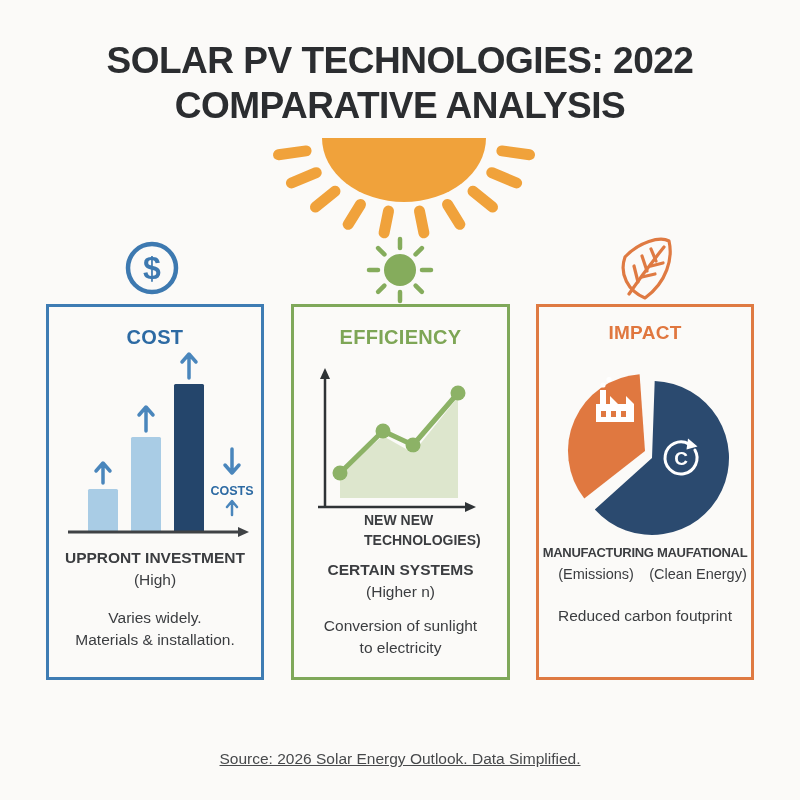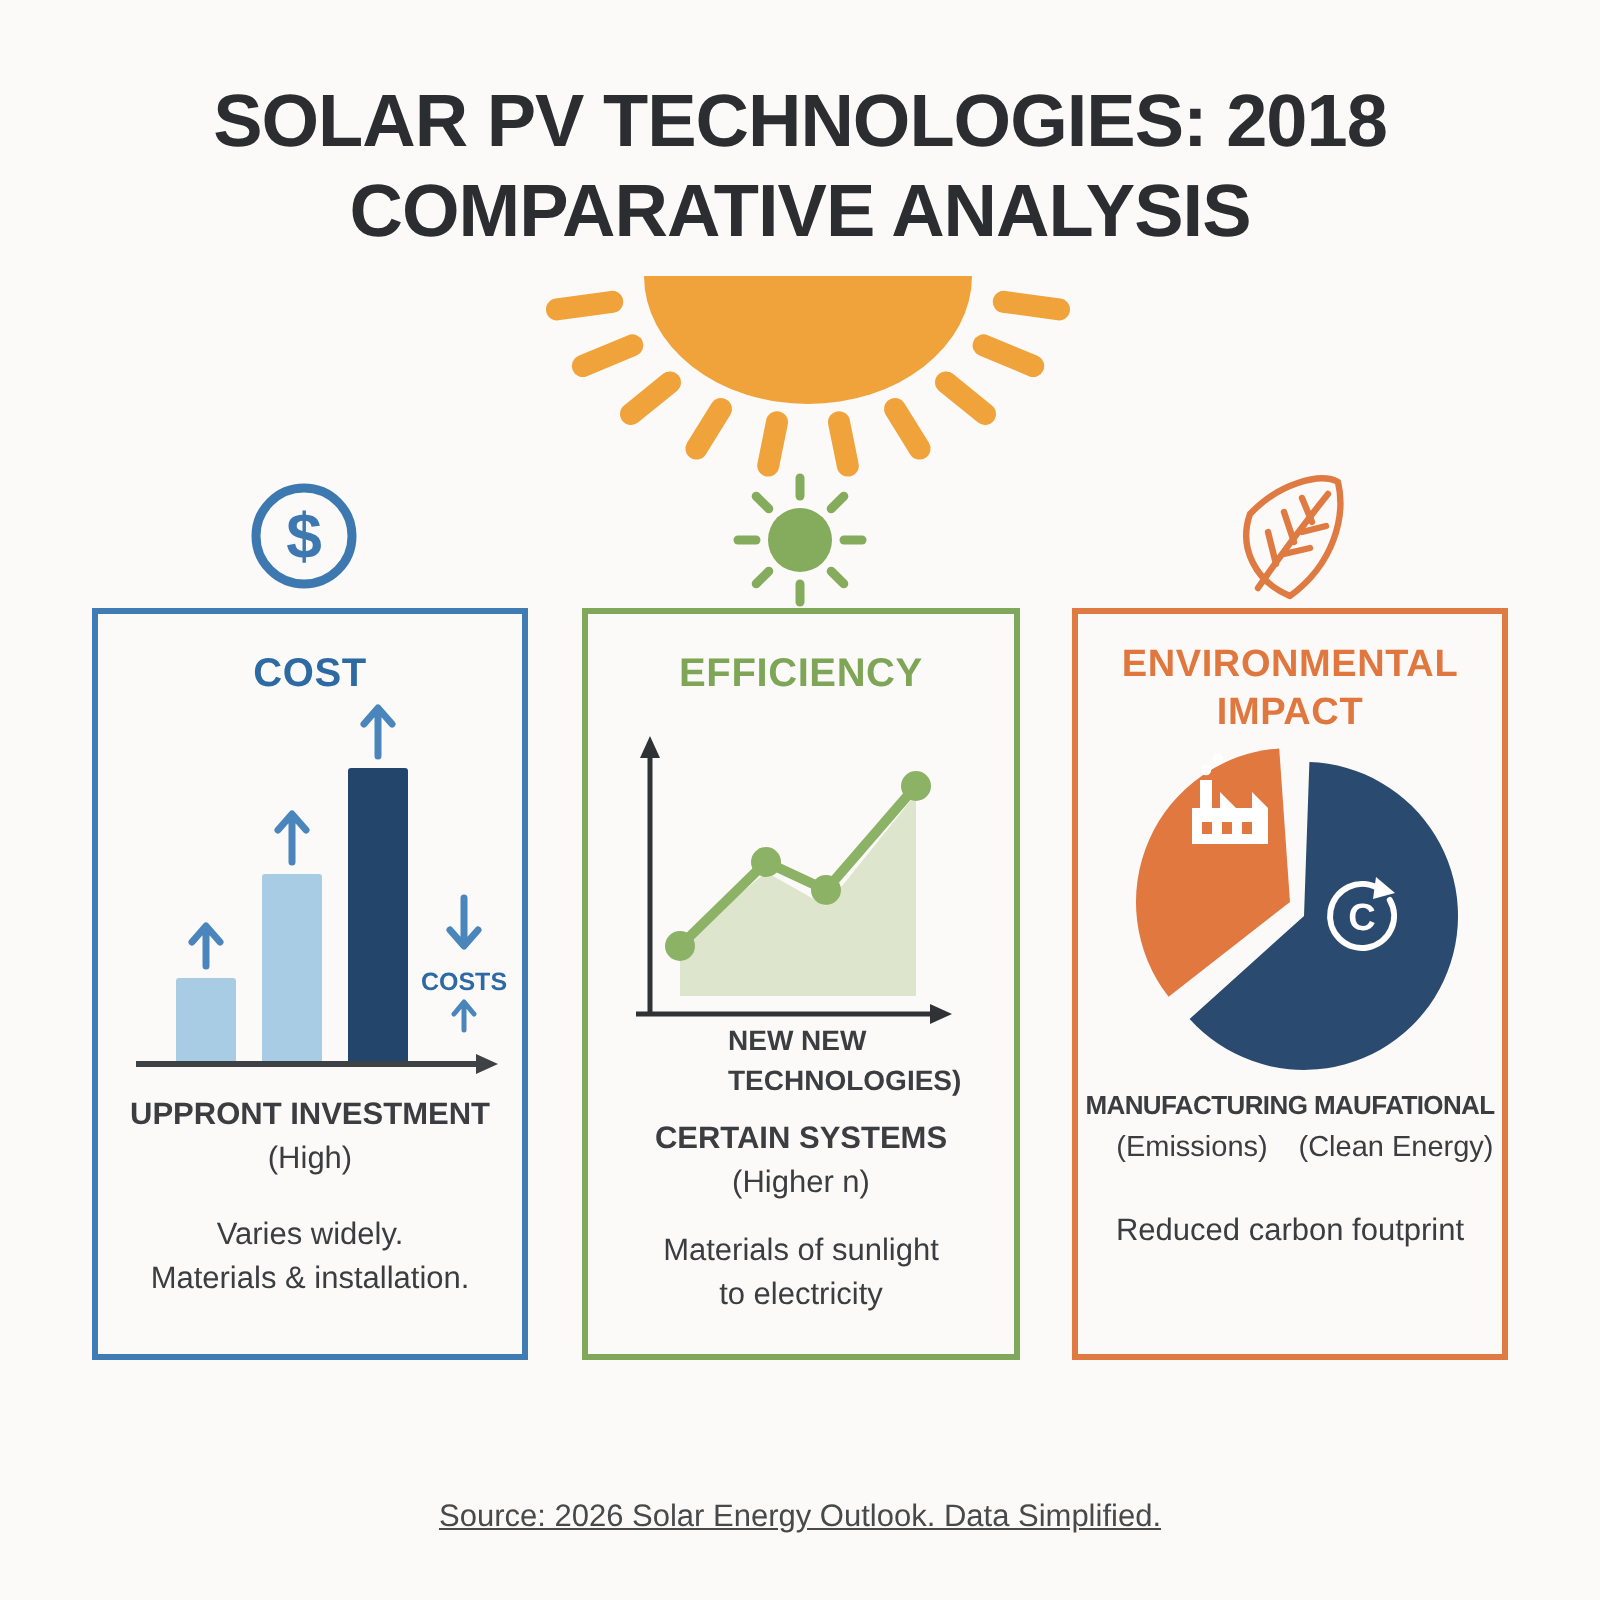--- a/index.html
+++ b/index.html
@@ -52,21 +52,21 @@
     font-size:15.5px;color:#47494b;text-decoration:underline;
   }
   svg{display:block;}
 </style>
 </head>
 <body>
 
 <div class="canvas">
 
   <div class="abs page-title">
-    <div>SOLAR PV TECHNOLOGIES: 2018</div>
+    <div>SOLAR PV TECHNOLOGIES: 2022</div>
     <div>COMPARATIVE ANALYSIS</div>
   </div>
 
   <svg class="abs" style="left:264px;top:128px;" width="280" height="120" viewBox="0 0 280 120">
     <path d="M58 10 A 82 64 0 0 0 222 10 Z" fill="#f0a23b"></path>
     <g stroke="#f0a23b" stroke-width="11" stroke-linecap="round">
       <line x1="42.1" y1="22.9" x2="14.5" y2="26.7"></line>
       <line x1="52.2" y1="44.7" x2="27.4" y2="55.0"></line>
       <line x1="71.0" y1="63.2" x2="51.5" y2="79.0"></line>
       <line x1="96.5" y1="76.5" x2="84.2" y2="96.3"></line>
@@ -163,28 +163,27 @@
 
     <div class="chart-caption">
       <div>NEW NEW</div>
       <div>TECHNOLOGIES)</div>
     </div>
     <div class="subtitle" style="top:252px;">
       <div>CERTAIN SYSTEMS</div>
       <div class="paren">(Higher n)</div>
     </div>
     <div class="bodytext" style="top:308px;">
-      <div>Materials of sunlight</div>
+      <div>Conversion of sunlight</div>
       <div>to electricity</div>
     </div>
   </div>
 
   <div class="abs panel panel-env">
     <div class="panel-header">
-      <div>ENVIRONMENTAL</div>
       <div>IMPACT</div>
     </div>
 
     <svg class="abs" style="left:12px;top:62px;" width="194" height="172" viewBox="0 0 194 172">
       <path d="M101 89 L103.7 12 A77 77 0 1 1 43.8 140.5 Z" fill="#2b4a6f"></path>
       <path d="M94 82 L33.3 129.4 A77 77 0 0 1 88.6 5.2 Z" fill="#e07840"></path>
       <g>
         <rect x="49" y="21" width="6" height="16" fill="#ffffff"></rect>
         <circle cx="52" cy="16" r="2.6" fill="#ffffff"></circle>
         <circle cx="58" cy="10.5" r="2.6" fill="#ffffff"></circle>

